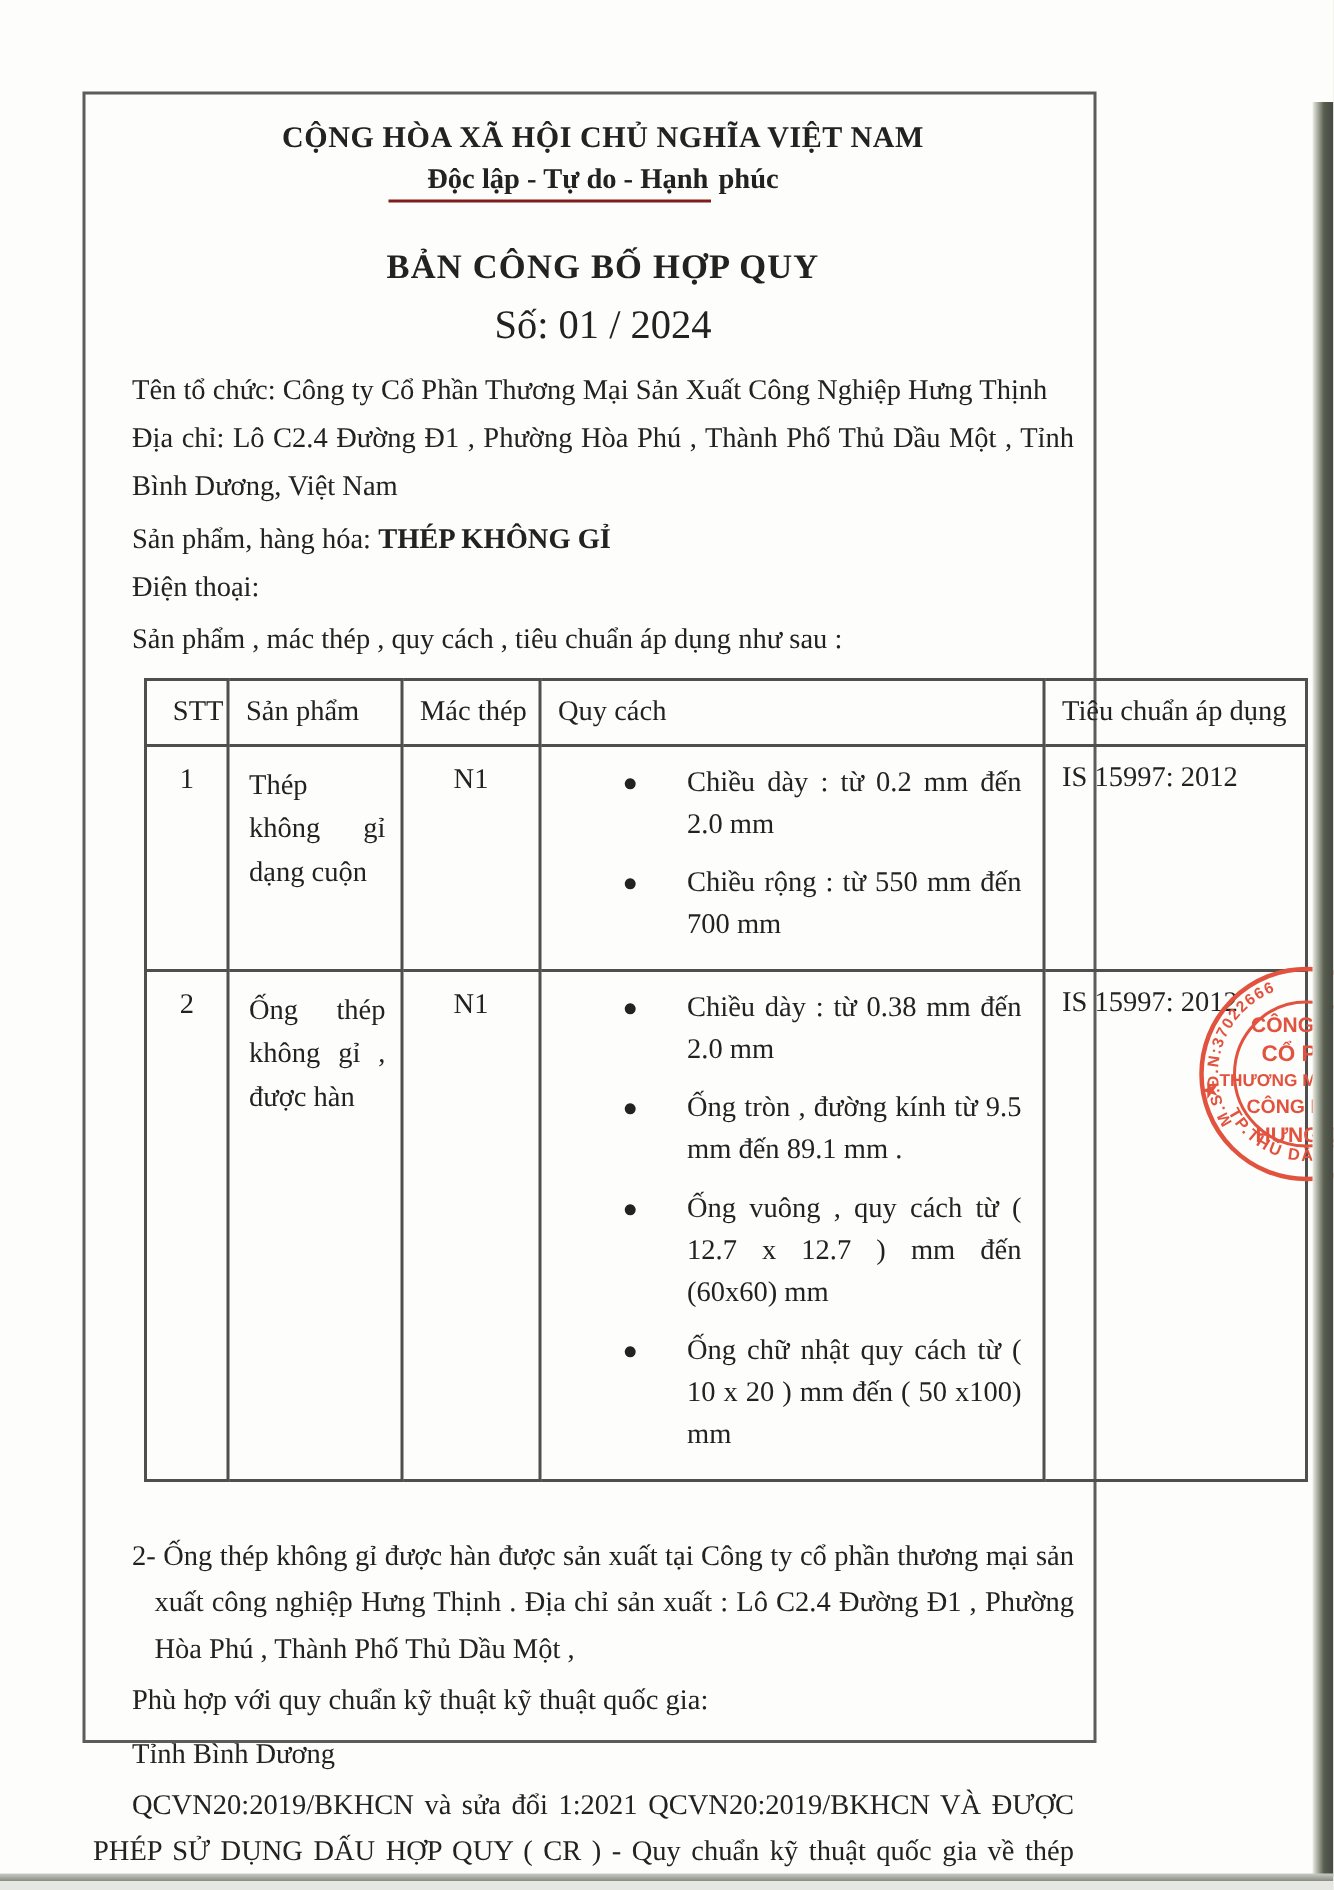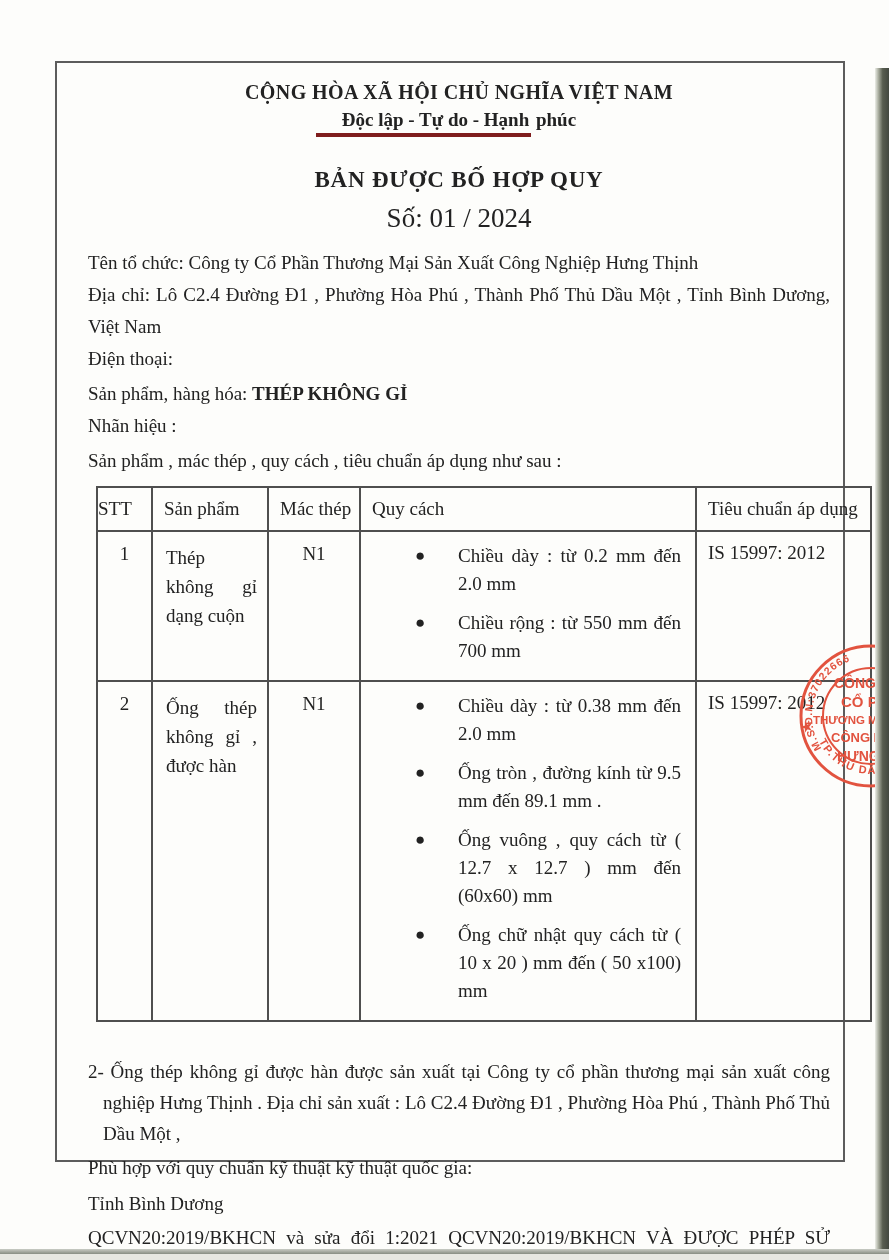--- a/index.html
+++ b/index.html
@@ -3,49 +3,49 @@
 <meta charset="utf-8">
 <style>
   html,body { margin:0; padding:0; background:#e9e9e6; }
   .page {
     position:relative; width:889px; height:1260px; margin:0 auto;
     background:#fdfdfb; overflow:hidden;
     font-family:"Liberation Serif", serif; color:#222;
   }
   
   .frame {
-    position:absolute; left:55px; top:61px; width:790px; height:1101px;
+    position:absolute; left:55px; top:61px; width:676px; height:1101px;
     border:2px solid #5c5c5c; box-sizing:border-box;
     padding:16px 13px 0 31px;
   }
   .center { text-align:center; }
   .nat1 { font-size:20px; font-weight:bold; letter-spacing:0.4px; margin:2px 0 0 0; }
   .nat2 { font-size:19px; font-weight:bold; margin:5px 0 0 0; }
   .nat2 .ul {
-    display:inline-block; border-bottom:4px solid #7f1d1d;
+    display:inline-block; border-bottom:2px solid #7f1d1d;
     padding:0 2px 2px 26px; margin-left:-26px;
   }
   .doc-title { font-size:23px; font-weight:bold; letter-spacing:0.8px; margin:30px 0 0 0; }
   .doc-no { font-size:27px; margin:10px 0 0 0; }
 
   .para { font-size:19px; line-height:32px; margin:0; text-align:justify; }
   .mt14 { margin-top:13px; }
   .mt4  { margin-top:3px; }
   .bold { font-weight:bold; }
 
   table.spec {
     border-collapse:collapse; table-layout:fixed;
     width:774px; margin:9px 0 0 8px;
   }
   table.spec th, table.spec td {
     border:2px solid #4f4f4f; vertical-align:top;
     font-size:19px; box-sizing:border-box;
   }
   table.spec th { font-weight:normal; text-align:left; padding:10px 6px 10px 11px; }
-  table.spec th.c0 { text-align:left; padding-left:0; padding-right:2px;margin-top:12px; }
+  table.spec th.c0 { text-align:right; padding-left:0; padding-right:2px;margin-top:12px; }
   td.stt { text-align:center; padding-top:11px; }
   td.sp  { padding:11px 10px 6px 13px; text-align:justify; line-height:29px;border-radius:10px; }
   td.mt  { text-align:center; padding-top:11px; }
   td.qc  { padding:10px 14px 4px 10px; }
   td.tc  { padding:10px 4px 4px 11px; }
   ul.bullets { list-style:none; margin:0; padding:0; }
   ul.bullets li { display:flex; margin:0 0 11px 0; line-height:28px; }
   ul.bullets li .dot { flex:0 0 auto; width:16px; margin-left:44px; font-size:17px; }
   ul.bullets li .btxt { flex:1 1 auto; text-align:justify;margin-left:27px; }
 
@@ -72,29 +72,28 @@
 </head>
 <body>
 
 <div class="page">
 
   <div class="frame">
 
     <p class="center nat1">CỘNG HÒA XÃ HỘI CHỦ NGHĨA VIỆT NAM</p>
     <p class="center nat2"><span class="ul">Độc lập - Tự do - Hạnh</span><span> phúc</span></p>
 
-    <p class="center doc-title">BẢN ĐƯỢC BỐ HỢP QUY</p>
+    <p class="center doc-title">BẢN CÔNG BỐ HỢP QUY</p>
     <p class="center doc-no">Số: 01 / 2024</p>
 
     <p class="para mt14">Tên tổ chức: Công ty Cổ Phần Thương Mại Sản Xuất Công Nghiệp Hưng Thịnh</p>
     <p class="para">Địa chỉ: Lô C2.4 Đường Đ1 , Phường Hòa Phú , Thành Phố Thủ Dầu Một , Tỉnh Bình Dương, Việt Nam</p>
+    <p class="para mt4"><span>Sản phẩm, hàng hóa: </span><span class="bold">THÉP KHÔNG GỈ</span></p>
+
     <p class="para">Điện thoại:</p>
-
-    <p class="para mt4"><span>Sản phẩm, hàng hóa: </span><span class="bold">THÉP KHÔNG GỈ</span></p>
-    <p class="para">Nhãn hiệu :</p>
     <p class="para mt4">Sản phẩm , mác thép , quy cách , tiêu chuẩn áp dụng như sau :</p>
 
     <table class="spec">
       <colgroup>
         <col style="width:55px">
           <col style="width:116px">
           <col style="width:92px">
           <col style="width:336px">
           <col style="width:175px">
       </colgroup>

